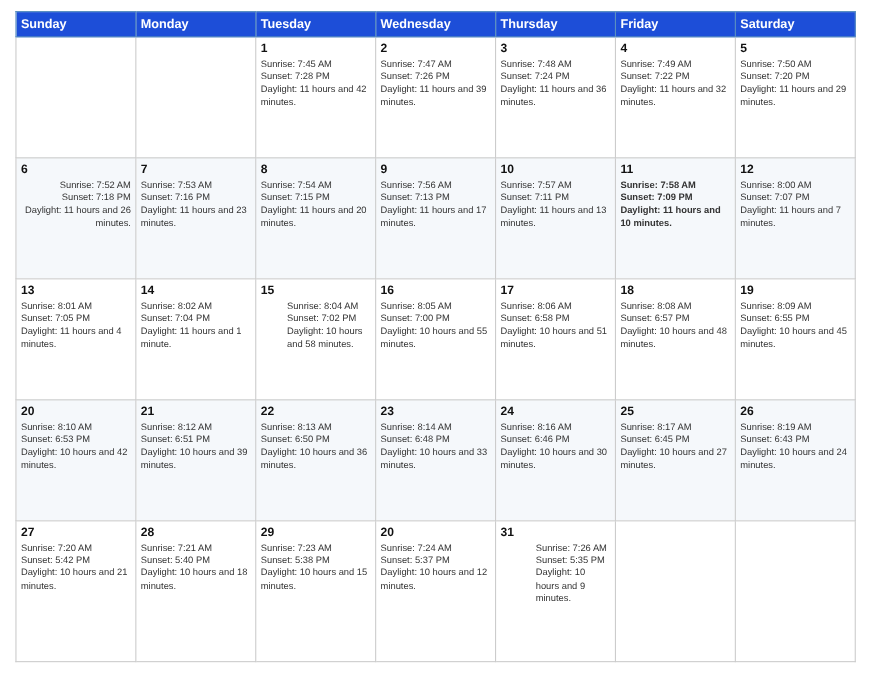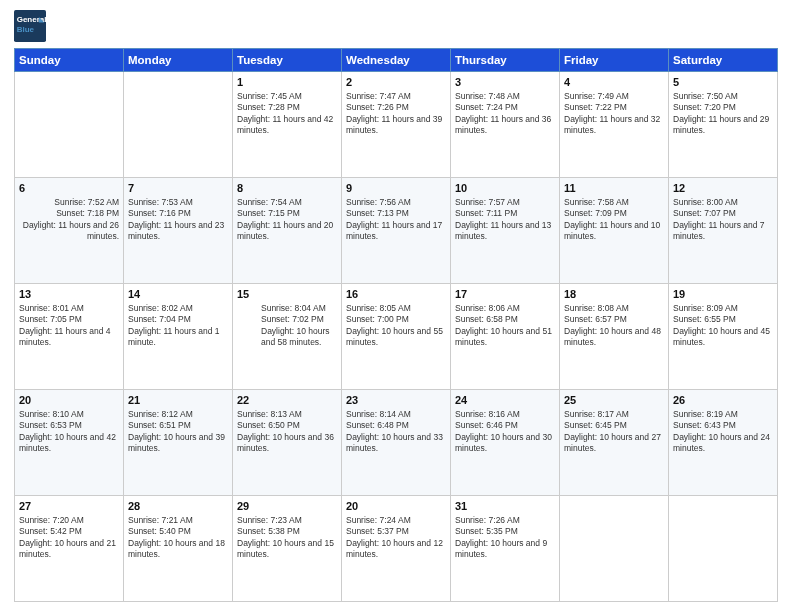--- a/index.html
+++ b/index.html
@@ -85,38 +85,20 @@
       font-size: 8.5px;
     }
     .empty {
       background: #f9f9f9;
     }
   </style>
 </head>
 <body>
 
 <div class="page">
-  <div class="header">
-    <div class="logo">
-      <svg class="logo-icon" viewBox="0 0 36 36">
-        <rect x="0" y="0" width="36" height="36" fill="#1a3a5c" rx="2"></rect>
-        <text x="3" y="14" font-size="9" fill="white" font-weight="bold" font-family="Arial">General</text>
-        <text x="3" y="25" font-size="9" fill="#4a90c4" font-weight="bold" font-family="Arial">Blue</text>
-        <polygon points="28,8 34,14 28,14" fill="#4a90c4"></polygon>
-      </svg>
-      <div style="display:flex;flex-direction:column;line-height:1.2;">
-        <span style="font-size:16px;font-weight:bold;color:#1a3a5c;"></span>
-        <span style="font-size:16px;font-weight:bold;color:#4a90c4;"></span>
-      </div>
-    </div>
-    <div class="title-block">
-      <div class="month-title"></div>
-      <div class="location-title"></div>
-    </div>
-  </div>
 
   <table class="calendar">
     <thead>
       <tr>
       <th>Sunday</th>
           <th>Monday</th>
           <th>Tuesday</th>
           <th>Wednesday</th>
           <th>Thursday</th>
           <th>Friday</th>
@@ -184,21 +166,21 @@
 Daylight: 11 hours and 17 minutes.</div>
           </td>
           <td>
             <span class="day-number">10</span>
             <div class="day-info" style="white-space: pre-line;">Sunrise: 7:57 AM
 Sunset: 7:11 PM
 Daylight: 11 hours and 13 minutes.</div>
           </td>
           <td>
             <span class="day-number">11</span>
-            <div class="day-info" style="white-space: pre-line;">Sunrise: 7:58 AM
+            <div class="day-info" style="white-space: pre-line; font-weight: bold;">Sunrise: 7:58 AM
 Sunset: 7:09 PM
 Daylight: 11 hours and 10 minutes.</div>
           </td>
           <td>
             <span class="day-number">12</span>
             <div class="day-info" style="white-space: pre-line;">Sunrise: 8:00 AM
 Sunset: 7:07 PM
 Daylight: 11 hours and 7 minutes.</div>
           </td>
         </tr>
@@ -310,21 +292,21 @@
 Daylight: 10 hours and 15 minutes.</div>
           </td>
           <td>
             <span class="day-number">20</span>
             <div class="day-info" style="white-space: pre-line;">Sunrise: 7:24 AM
 Sunset: 5:37 PM
 Daylight: 10 hours and 12 minutes.</div>
           </td>
           <td>
             <span class="day-number">31</span>
-            <div class="day-info" style="white-space: pre-line;">Sunrise: 7:26 AM
+            <div class="day-info" style="white-space: pre-line; margin-left: 32px;">Sunrise: 7:26 AM
 Sunset: 5:35 PM
 Daylight: 10 hours and 9 minutes.</div>
           </td>
           <td class="empty"></td>
           <td class="empty"></td>
         </tr>
       </tbody>
   </table>
 </div>
 

